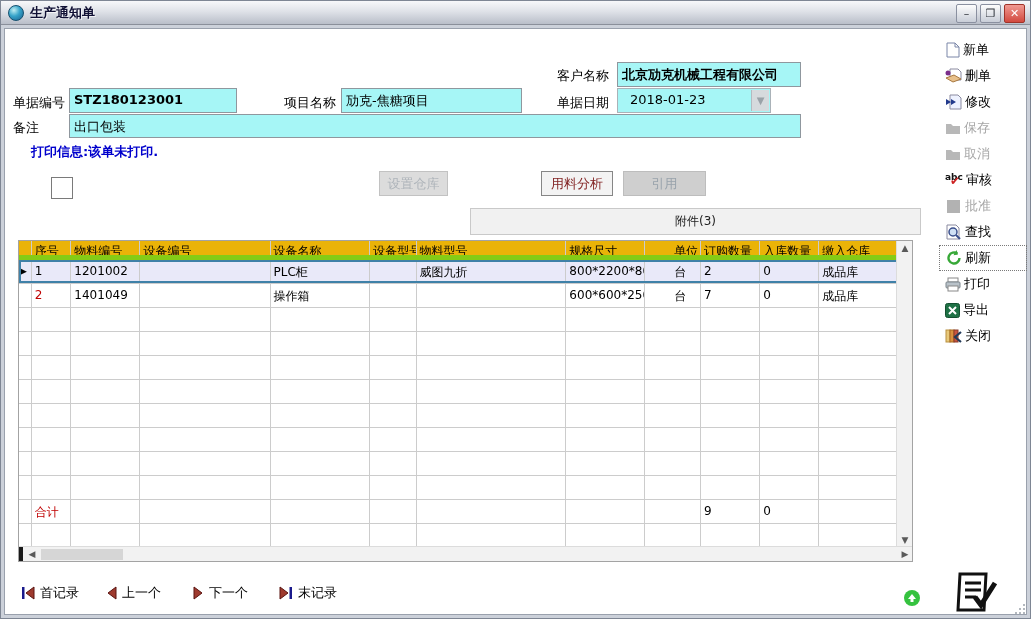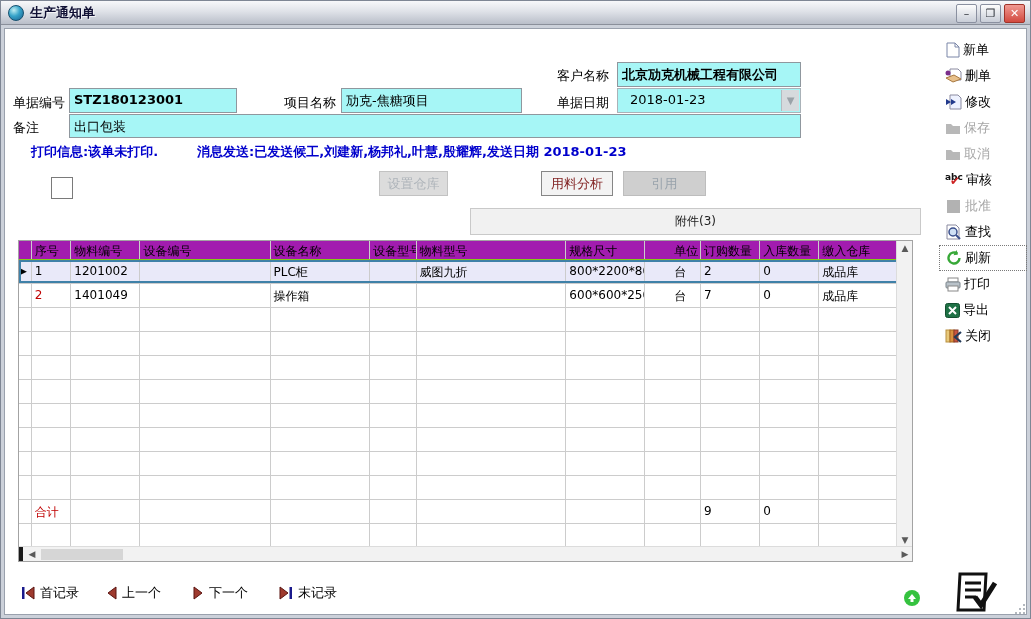--- a/index.html
+++ b/index.html
@@ -39,21 +39,21 @@
   
   .tab { position:absolute; font-size:12px; text-align:center; color:#222; }
   .tab.active { left:17px; top:203px; width:452px; height:31px; background:#fff;
     border:1px solid #c2c2c2; border-bottom:none; line-height:30px; z-index:2; }
   .tab.inactive { left:469px; top:207px; width:451px; height:27px; background:#f1f1f1;
     border:1px solid #c9c9c9; line-height:25px; }
   
   .grid { position:absolute; left:17px; top:239px; width:895px; height:322px;
     border:1px solid #a3a3a3; background:#fff; overflow:hidden; }
   .grow { position:relative; display:flex; height:24px; border-bottom:1px solid #cccccc; background:#fff; }
-  .ghead { display:flex; height:19px; border-bottom:1px solid #84cc16; background:#a21caf; }
+  .ghead { display:flex; height:19px; border-bottom:5px solid #84cc16; background:#eab308; }
   .gc { border-right:1px solid #cccccc; padding:4px 3px 0; font-size:12px;
     white-space:nowrap; overflow:hidden; color:#000; }
   .ghead .gc { padding-top:2px; }
   .c0{width:13px; padding:2px 1px 0;} .c1{width:40px;} .c2{width:70px;} .c3{width:132px;}
   .c4{width:101px;} .c5{width:47px;} .c6{width:152px;} .c7{width:80px;} .c8{width:30px;margin-left:26px;}
   .c9{width:60px;} .c10{width:60px;} .c11{width:94px; border-right:none;}
   .grow.selected { background:#e9e9f9; }
   .grow.selected::after { content:""; position:absolute; inset:0;
     border:2px solid #3f81a8; pointer-events:none; }
   .row-arrow { font-size:9px; color:#000; line-height:18px; }
@@ -101,30 +101,29 @@
   <span class="lbl" style="left:556px;top:66px;">客户名称</span>
   <div class="field" style="left:616px;top:61px;width:184px;height:25px;font-weight:bold;">北京劢克机械工程有限公司</div>
 
   <span class="lbl" style="left:12px;top:93px;">单据编号</span>
   <div class="field" style="left:68px;top:87px;width:168px;height:25px;font-weight:bold;">STZ180123001</div>
 
   <span class="lbl" style="left:283px;top:93px;">项目名称</span>
   <div class="field" style="left:340px;top:87px;width:181px;height:25px;">劢克-焦糖项目</div>
 
   <span class="lbl" style="left:556px;top:93px;">单据日期</span>
-  <div class="field" style="left:616px;top:87px;width:184px;height:25px;border-color:#aab2b8;padding-left:12px;">
+  <div class="field" style="left:616px;top:87px;width:154px;height:25px;border-color:#aab2b8;padding-left:12px;">
     <span>2018-01-23</span>
     <span class="combo-btn">▼</span>
   </div>
 
   <span class="lbl" style="left:12px;top:118px;">备注</span>
   <div class="field" style="left:68px;top:113px;width:732px;height:24px;">出口包装</div>
 
   <span class="status-line" style="left:30px;top:142px;">打印信息:该单未打印.</span>
-  <span class="status-line" style="left:196px;top:142px;">消息发送:已发送候工,刘建新,杨邦礼,叶慧,殷耀辉,发送日期 2018-01-23</span>
 
   <div class="checkbox"></div>
   <div class="btn disabled1" style="left:378px;top:170px;width:69px;">设置仓库</div>
   <div class="btn enabled" style="left:540px;top:170px;width:72px;">用料分析</div>
   <div class="btn disabled2" style="left:622px;top:170px;width:83px;">引用</div>
 
   <div class="tab inactive">附件(3)</div>
 
   <div class="grid">
     <div class="ghead">

